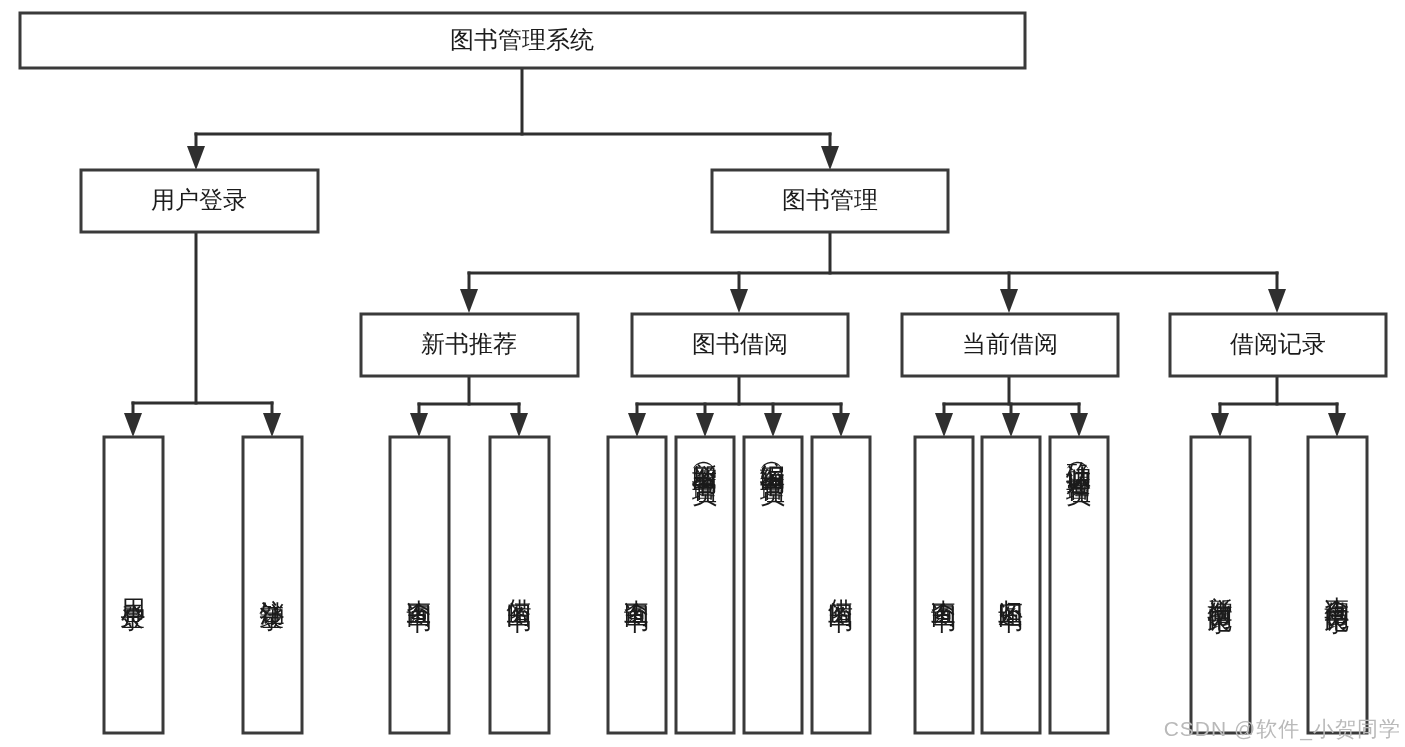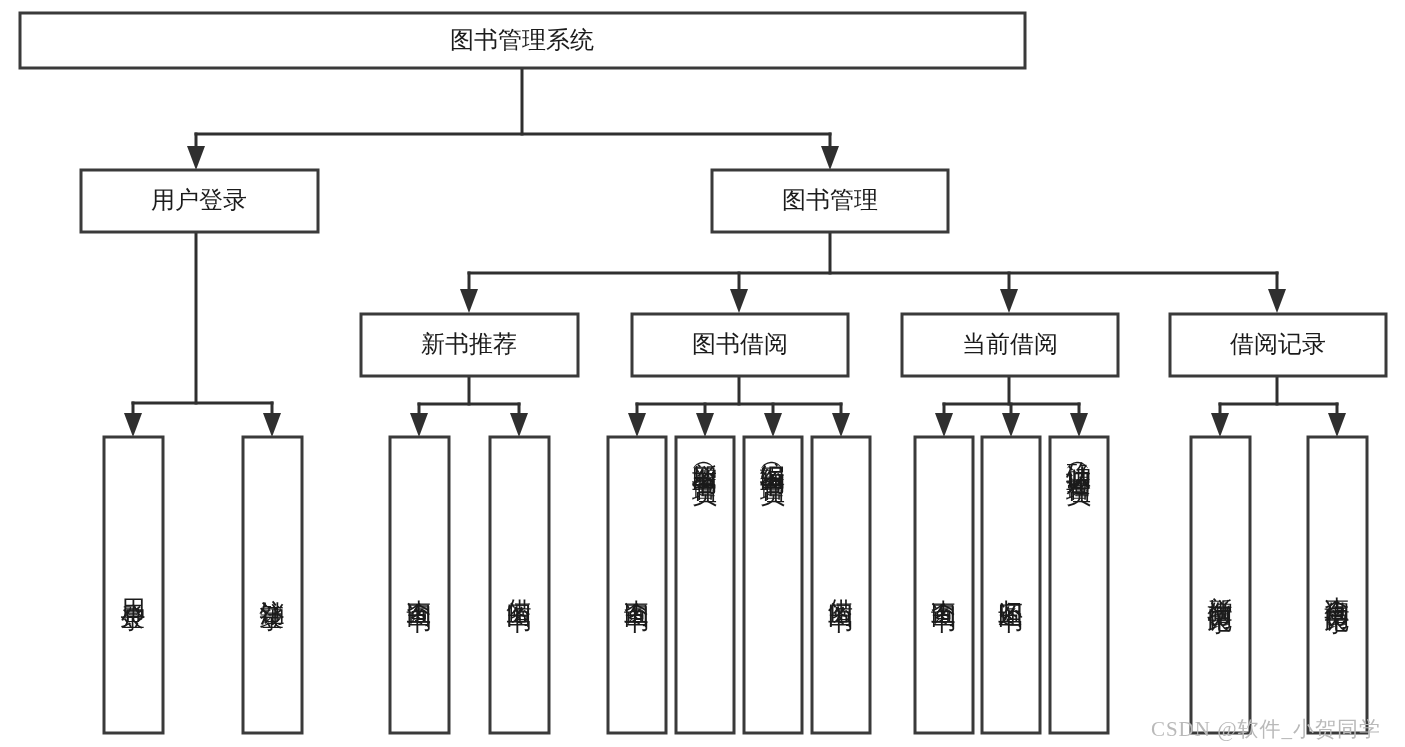--- a/index.html
+++ b/index.html
@@ -63,23 +63,23 @@
     justify-content: center;
     text-align: center;
     white-space: nowrap;
     pointer-events: none;
   }
   .leaf-label.align-start {
     justify-content: flex-start;
   }
   .watermark {
     position: absolute;
-    right: 24px;
+    right: 4px;
     bottom: 4px;
-    font-family: Liberation Serif, serif;
+    font-family: Liberation Sans, sans-serif;
     font-size: 21px;
     color: #b9b9b9;
     letter-spacing: 1px;
     white-space: nowrap;
     user-select: none;
   }
 </style>
 </head>
 <body>
 

